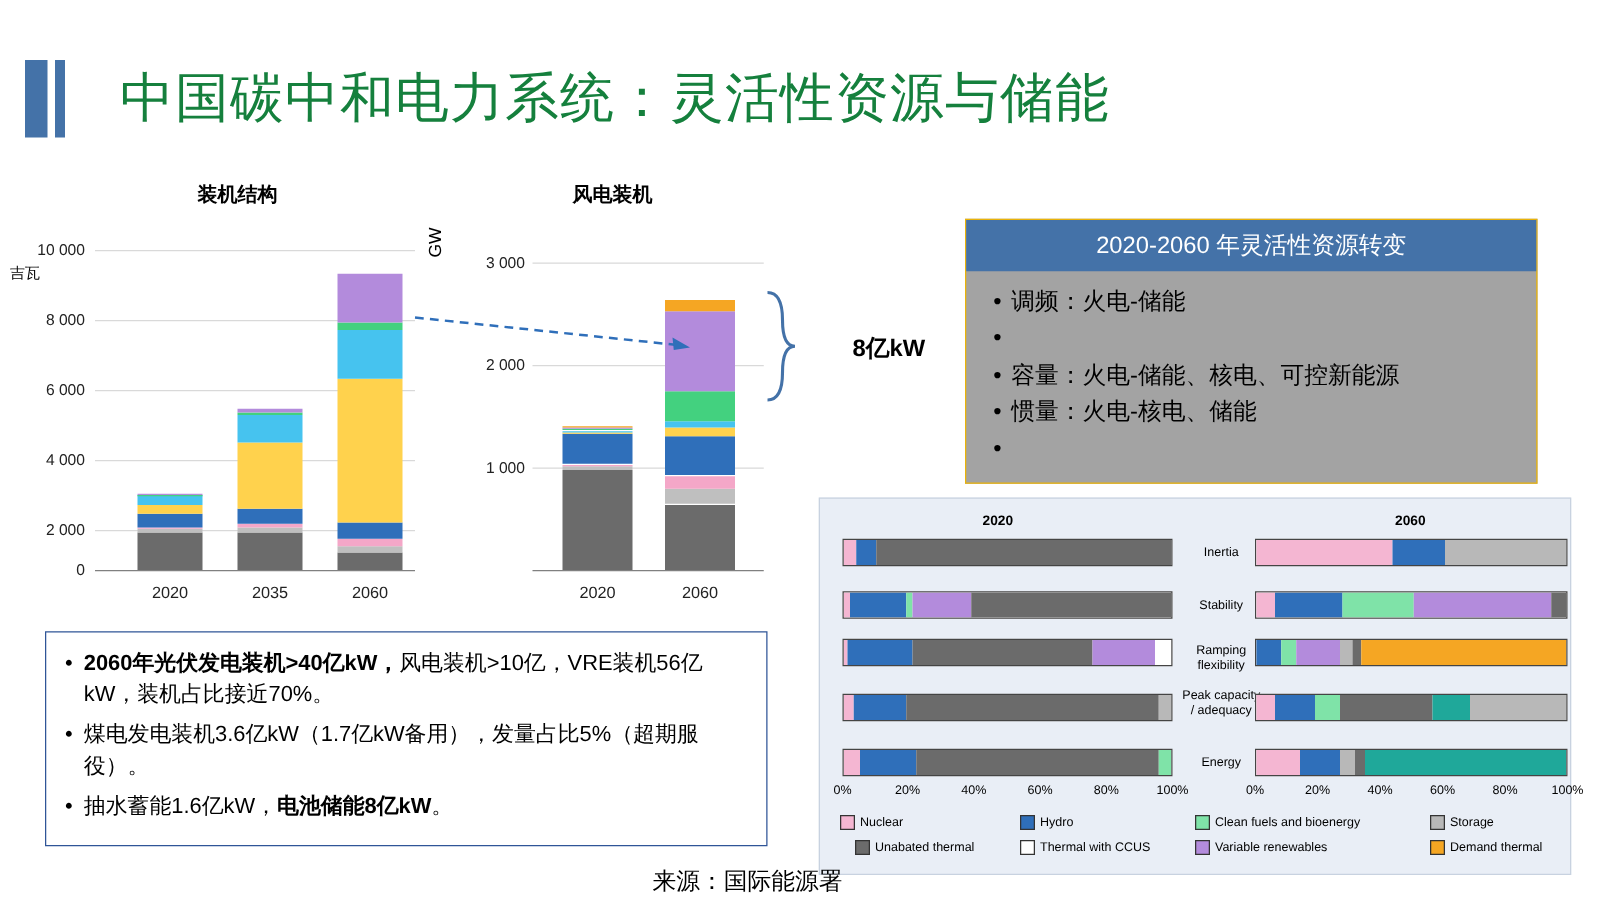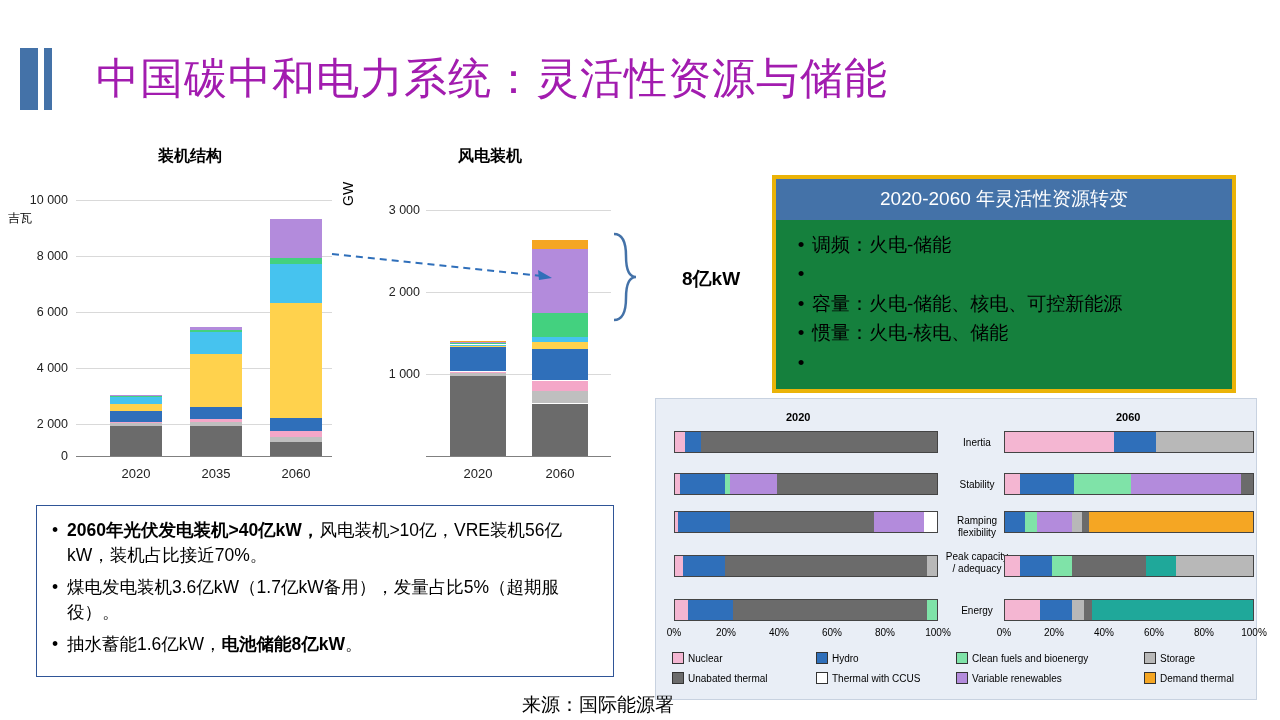--- a/index.html
+++ b/index.html
@@ -1,39 +1,39 @@
 <!DOCTYPE html>
 <html><head>
 <meta charset="utf-8">
 <style>
   html,body{margin:0;padding:0;}
   body{width:1280px;height:720px;background:#ffffff;font-family:"Liberation Sans",sans-serif;overflow:hidden;position:relative;}
 
   
   .title-bar{position:absolute;left:20px;top:48px;width:18px;height:62px;background:#4472a8;}
   .title-bar2{position:absolute;left:44px;top:48px;width:8px;height:62px;background:#4472a8;}
-  .page-title{position:absolute;left:96px;top:50px;font-size:43px;color:#a21caf;letter-spacing:1px;white-space:nowrap;}
+  .page-title{position:absolute;left:96px;top:50px;font-size:43px;color:#15803d;letter-spacing:1px;white-space:nowrap;}
 
   
   .chart-head{position:absolute;font-size:16px;font-weight:bold;color:#000;}
   #h1{left:158px;top:146px;}
   #h2{left:458px;top:146px;}
 
   .axis-label-v{position:absolute;font-size:12px;color:#000;}
   .gw-label{position:absolute;left:340px;top:206px;font-size:14px;color:#000;transform:rotate(-90deg);transform-origin:left top;}
   .ytick{position:absolute;font-size:12.5px;color:#222;text-align:right;width:58px;}
   .gridline{position:absolute;height:1px;background:#d9d9d9;}
   .axisline{position:absolute;background:#808080;}
   .xtick{position:absolute;font-size:13px;color:#222;text-align:center;}
 
   .barseg{position:absolute;}
   .brace-label{position:absolute;font-size:19px;font-weight:bold;color:#000;}
 
   
-  .infobox{position:absolute;left:772px;top:175px;width:456px;border:4px solid #eab308;background:#15803d;}
+  .infobox{position:absolute;left:772px;top:175px;width:456px;border:1px solid #eab308;background:#a3a3a3;}
   .infobox-head{background:#4472a8;color:#ffffff;font-size:19px;text-align:center;padding:7px 0 8px 0;}
   .infobox-body{padding:10px 4px 12px 14px;}
   .bullet-row{display:flex;font-size:19px;color:#000;line-height:1.55;}
   .bullet-dot{width:22px;flex:0 0 22px;text-align:center;}
 
   
   .textbox{position:absolute;left:36px;top:505px;width:578px;height:172px;border:1px solid #2f5597;background:#fff;box-sizing:border-box;padding:12px 10px 10px 6px;}
   .tb-row{display:flex;font-size:17.5px;color:#000;line-height:1.45;margin-bottom:6px;}
   .tb-dot{width:24px;flex:0 0 24px;text-align:center;}
   .tb-text{flex:1;}
@@ -293,21 +293,21 @@
       <span>Hydro</span>
     </div>
   <div class="leg-item" style="left:300px;top:253px;text-align:center;">
       <span class="leg-sw" style="background:#7fe3a8;"></span>
       <span>Clean fuels and bioenergy</span>
     </div>
   <div class="leg-item" style="left:488px;top:253px;">
       <span class="leg-sw" style="background:#b8b8b8;"></span>
       <span>Storage</span>
     </div>
-  <div class="leg-item" style="left:16px;top:273px;">
+  <div class="leg-item" style="left:28px;top:273px;">
       <span class="leg-sw" style="background:#6b6b6b;"></span>
       <span>Unabated thermal</span>
     </div>
   <div class="leg-item" style="left:160px;top:273px;">
       <span class="leg-sw" style="background:#ffffff;"></span>
       <span>Thermal with CCUS</span>
     </div>
   <div class="leg-item" style="left:300px;top:273px;">
       <span class="leg-sw" style="background:#b38bdc;"></span>
       <span>Variable renewables</span>

